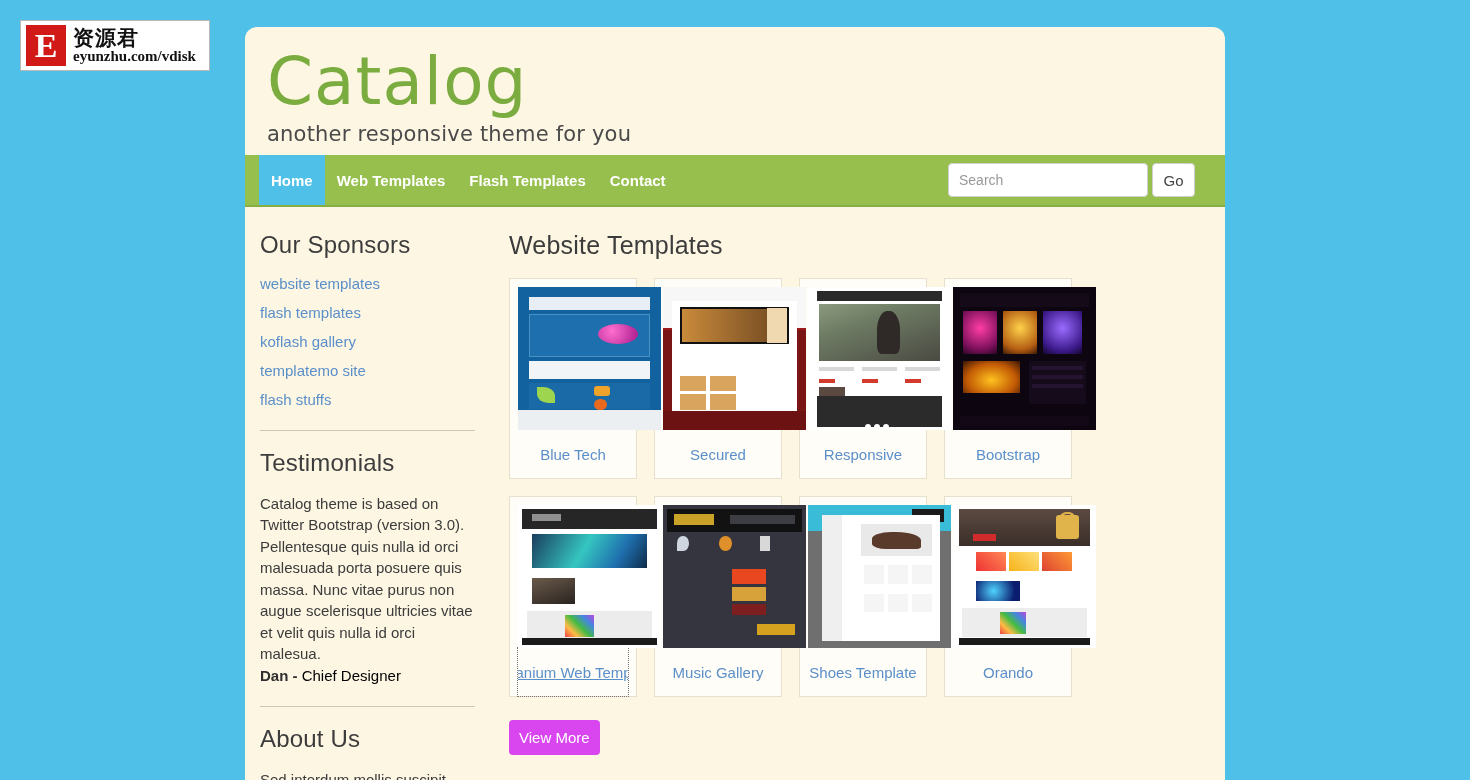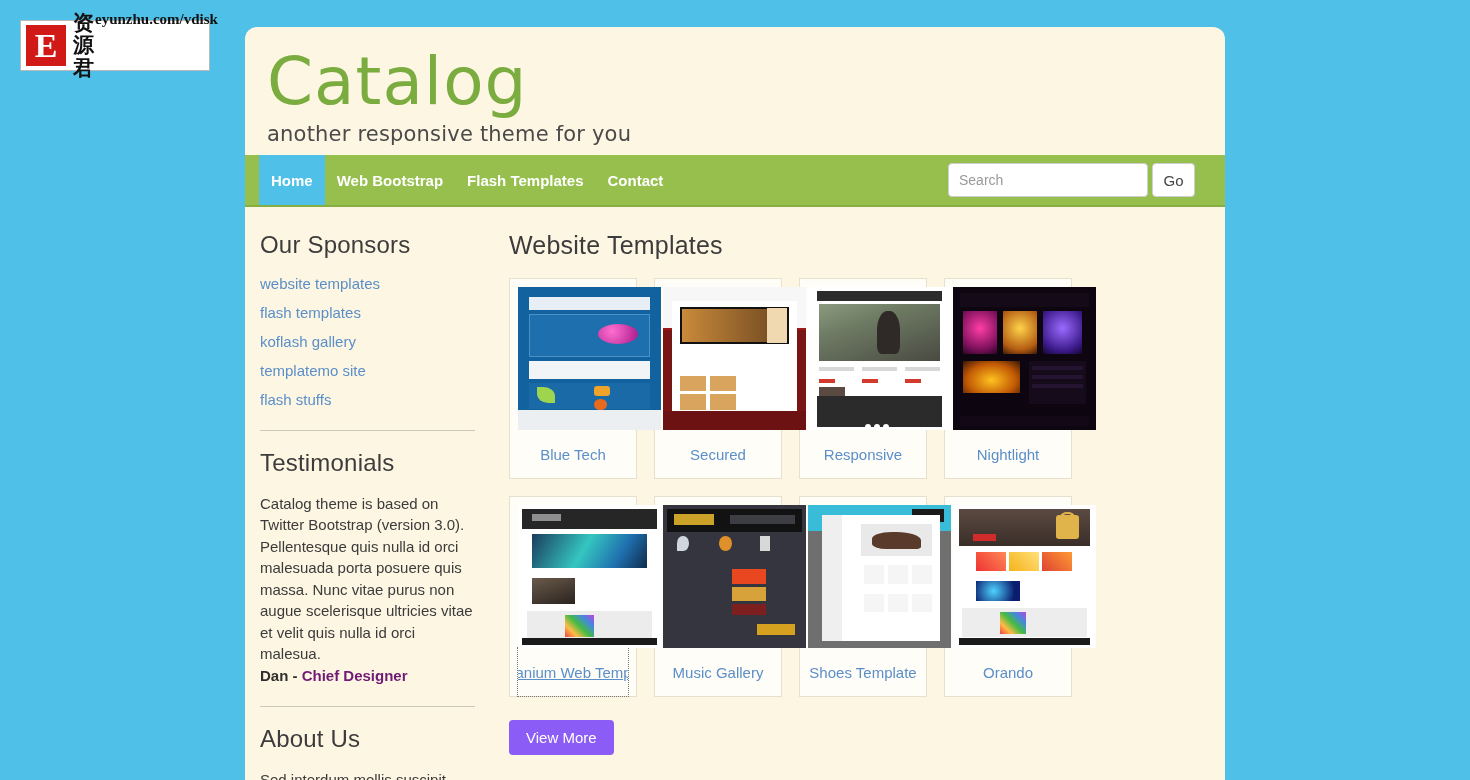--- a/index.html
+++ b/index.html
@@ -23,21 +23,21 @@
   #wm-e {
     width: 40px; height: 41px;
     background: #d11a18;
     color: #ffffff;
     font-family: "Liberation Serif", serif;
     font-weight: bold; font-size: 34px;
     display: flex; align-items: center; justify-content: center;
     line-height: 1;
     flex: 0 0 auto;
   }
-  #wm-text { margin-left: 7px; display: flex; flex-direction: row; justify-content: center; }
+  #wm-text { margin-left: 7px; display: flex; flex-direction: column; justify-content: center; }
   #wm-cn { font-family: "DejaVu Sans", sans-serif; font-size: 21px; font-weight: bold; color: #111; line-height: 1.05; letter-spacing: 1px; }
   #wm-url { font-family: "Liberation Serif", serif; font-size: 15px; font-weight: bold; color: #111; line-height: 1.05; }
 
   
   #page {
     position: absolute; left: 245px; top: 27px;
     width: 980px; height: 753px;
     background: #fdf6e3;
     border-radius: 12px 12px 0 0;
     overflow: hidden;
@@ -105,21 +105,21 @@
   .side-link {
     display: block; color: #5b8fc9; font-size: 15px;
     text-decoration: none; margin-bottom: 12px; cursor: pointer;
   }
   .side-rule { border-top: 1px solid #ccc9b6; margin: 22px 0 18px 0; }
   #testimonial-text {
     font-size: 15px; color: #3b3b3b; line-height: 1.43;
   }
   #testimonial-author { margin-top: 2px; font-size: 15px; }
   #author-name { font-weight: bold; color: #2e2e2e; }
-  #author-role { color: #701a75; font-weight: bold; text-decoration: none; cursor: pointer; }
+  #author-role { color: #000000; font-weight: normal; text-decoration: none; cursor: pointer; }
   #about-text { font-size: 15px; color: #3b3b3b; line-height: 1.43; }
 
   
   .section-h {
     font-size: 25px; color: #3c3c3c; font-weight: 400;
     margin-bottom: 18px; letter-spacing: .2px;
   }
   .grid { display: flex; gap: 17px; margin-bottom: 17px; }
   .card {
     width: 128px; background: #fffdf7;
@@ -133,23 +133,23 @@
     background: #ffffff;
   }
   .card-cap {
     height: 48px; display: flex; align-items: center; justify-content: center;
     font-size: 15px; color: #5b8fc9; text-decoration: none; cursor: pointer;
     white-space: nowrap; overflow: hidden; text-overflow: ellipsis;
     padding: 0 2px;
   }
   .card-cap.focused { text-decoration: underline; outline: 1px dotted #777; }
   #view-more {
-    display: inline-block; background: #8b5cf6; color: #fff;
+    display: inline-block; background: #d946ef; color: #fff;
     border: none; border-radius: 4px;
-    padding: 9px 17px; font-size: 15px; cursor: pointer;
+    padding: 9px 10px; font-size: 15px; cursor: pointer;
     margin-top: 6px; margin-bottom: 36px;
     font-family: "Liberation Sans", sans-serif;
   }
 
   
   .t { position: absolute; }
   .tb { background: #fff; width: 100%; height: 100%; }
 
   
   .bt-bg { inset: 0; background: #1262a0; }
@@ -265,21 +265,21 @@
 <div id="page">
 
   <div id="masthead">
     <div id="brand">Catalog</div>
     <div id="tagline">another responsive theme for you</div>
   </div>
 
   <div id="navbar">
     <div id="navlinks">
       <a class="navitem active">Home</a>
-      <a class="navitem">Web Bootstrap</a>
+      <a class="navitem">Web Templates</a>
       <a class="navitem">Flash Templates</a>
       <a class="navitem">Contact</a>
     </div>
     <div id="searchwrap">
       <input id="search-input" type="text" placeholder="Search" style="">
       <button id="go-button">Go</button>
     </div>
   </div>
 
   <div id="body">
@@ -374,21 +374,21 @@
               <div class="t nl-g2"></div>
               <div class="t nl-g3"></div>
             <div class="t nl-fire"></div>
             <div class="t nl-list">
               <div class="nl-row" style="margin:8% 6%"></div>
               <div class="nl-row" style="margin:8% 6%"></div>
               <div class="nl-row" style="margin:8% 6%"></div>
             </div>
             <div class="t nl-foot"></div>
           </div>
-          <a class="card-cap">Nightlight</a>
+          <a class="card-cap">Bootstrap</a>
         </div>
       </div>
 
       
       <div class="grid">
 
         <div class="card">
           <div class="thumb">
             <div class="t tb"></div>
               <div class="t ti-top"></div>

